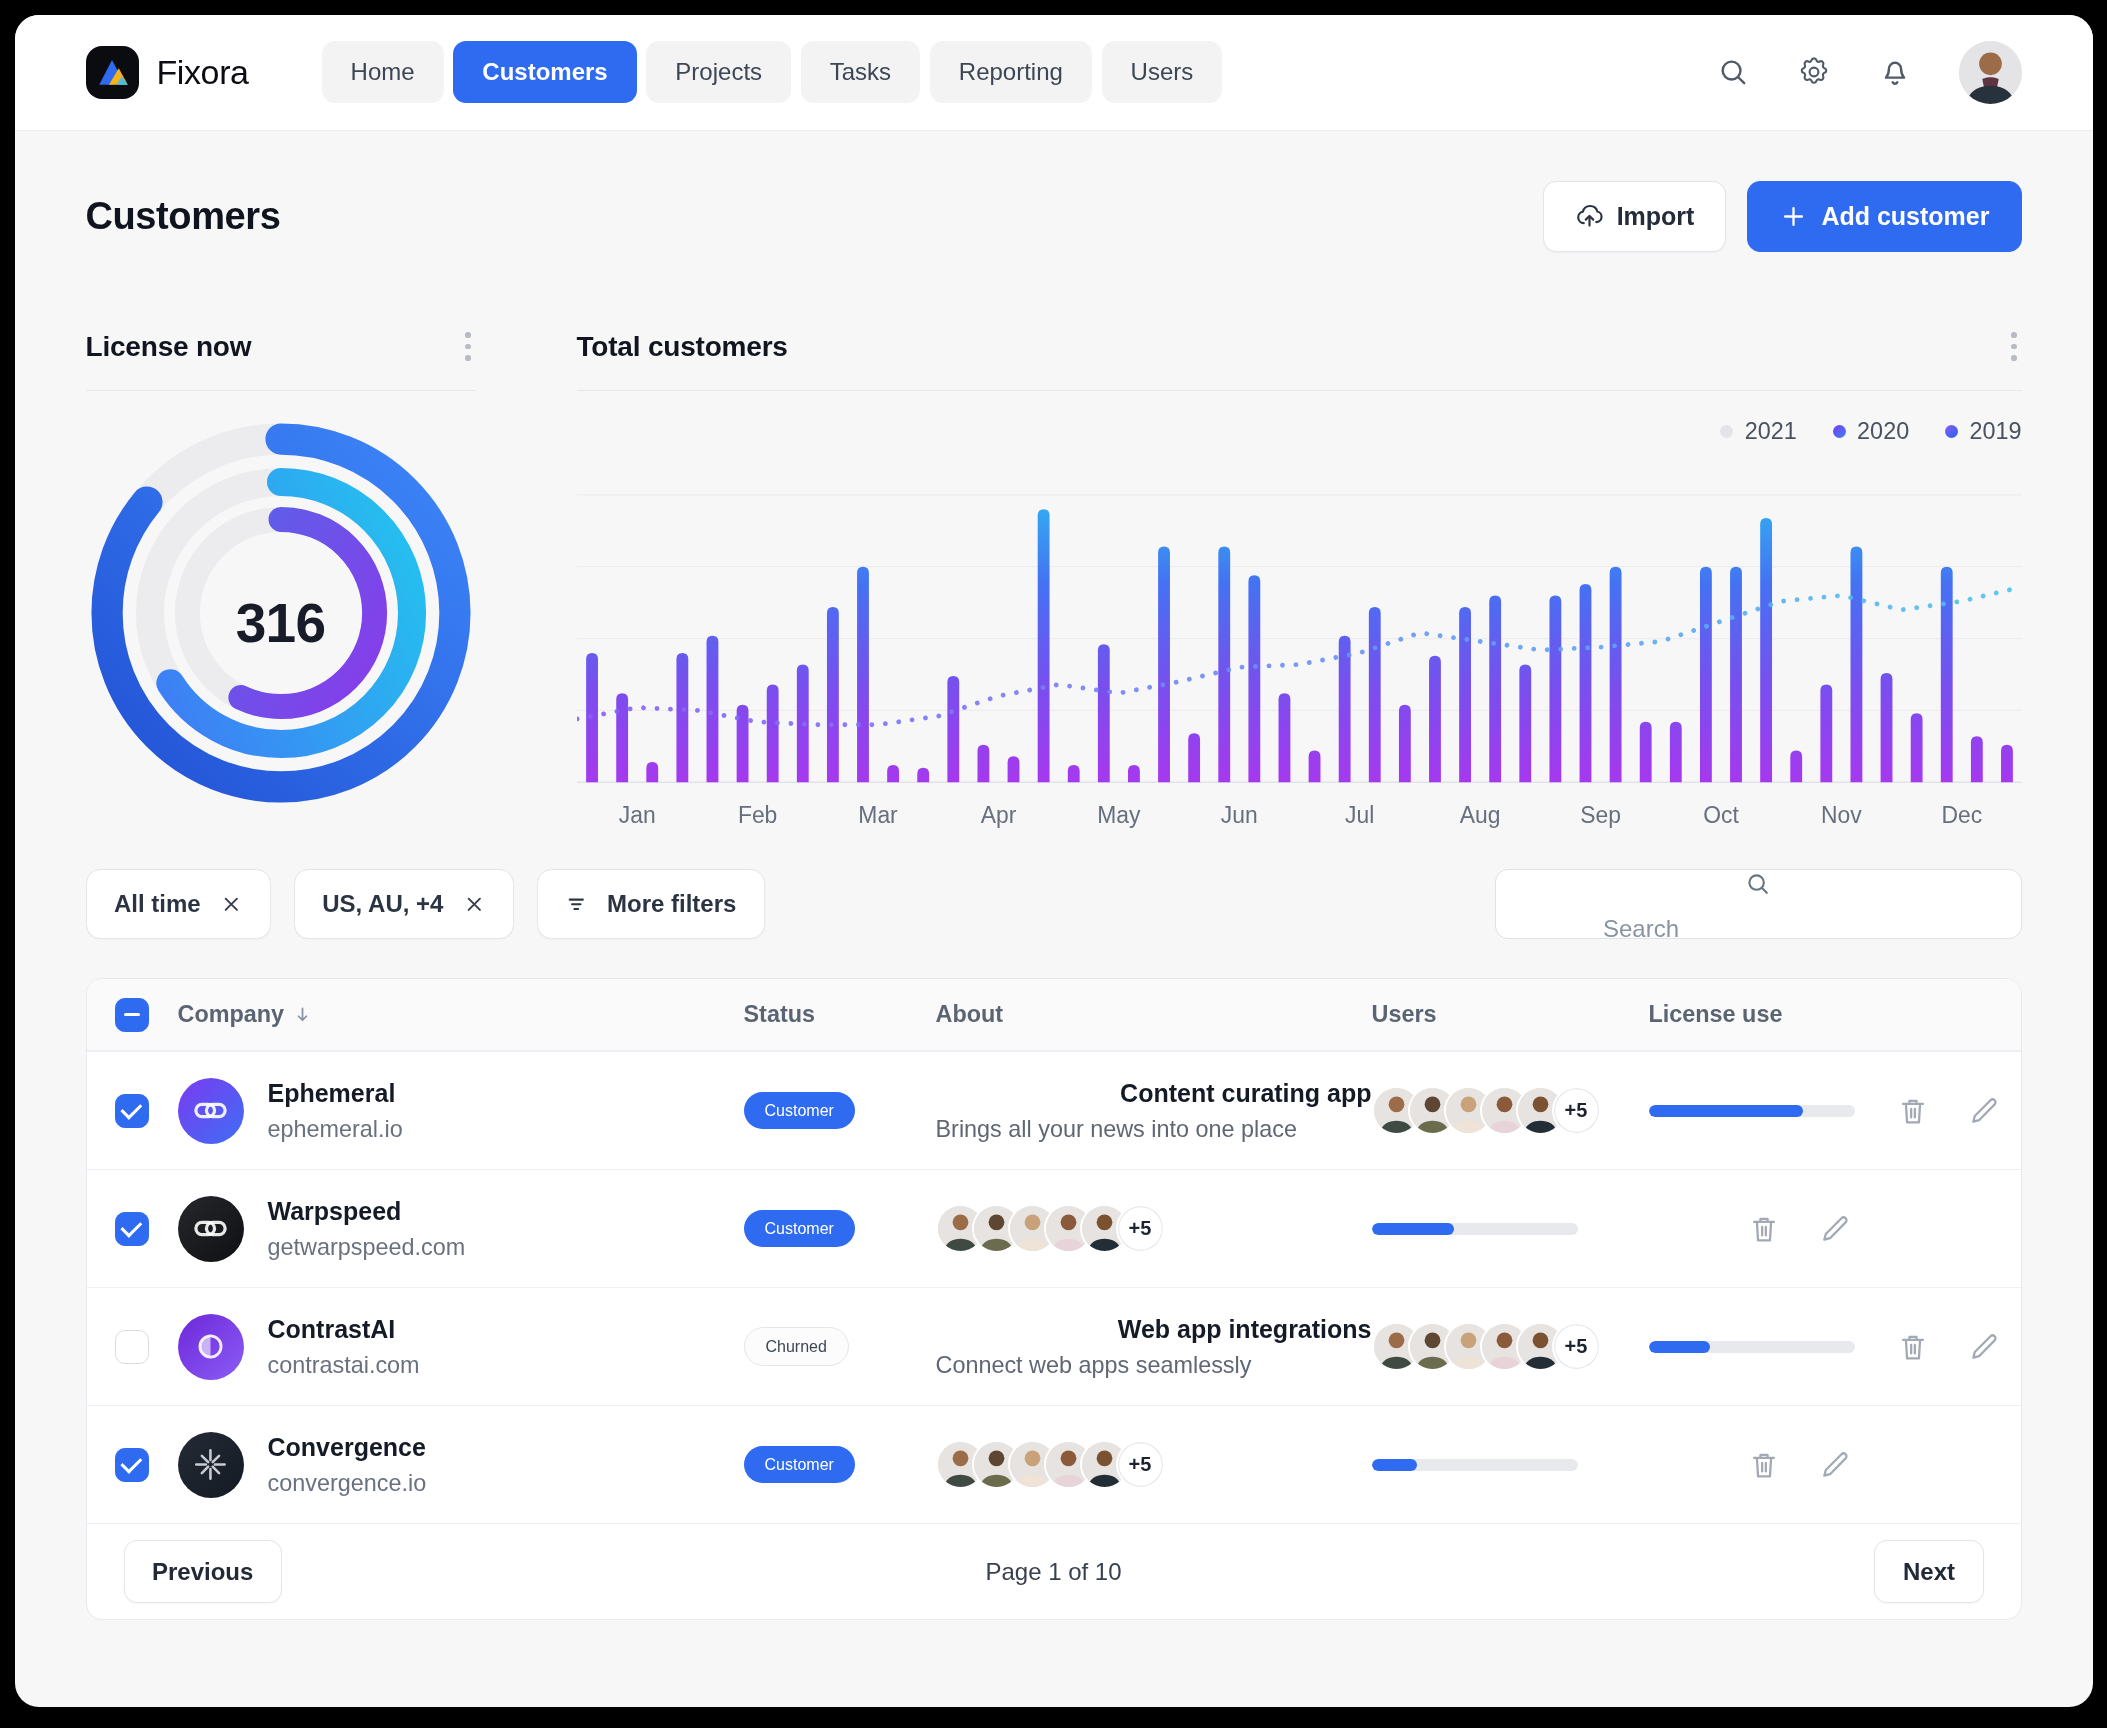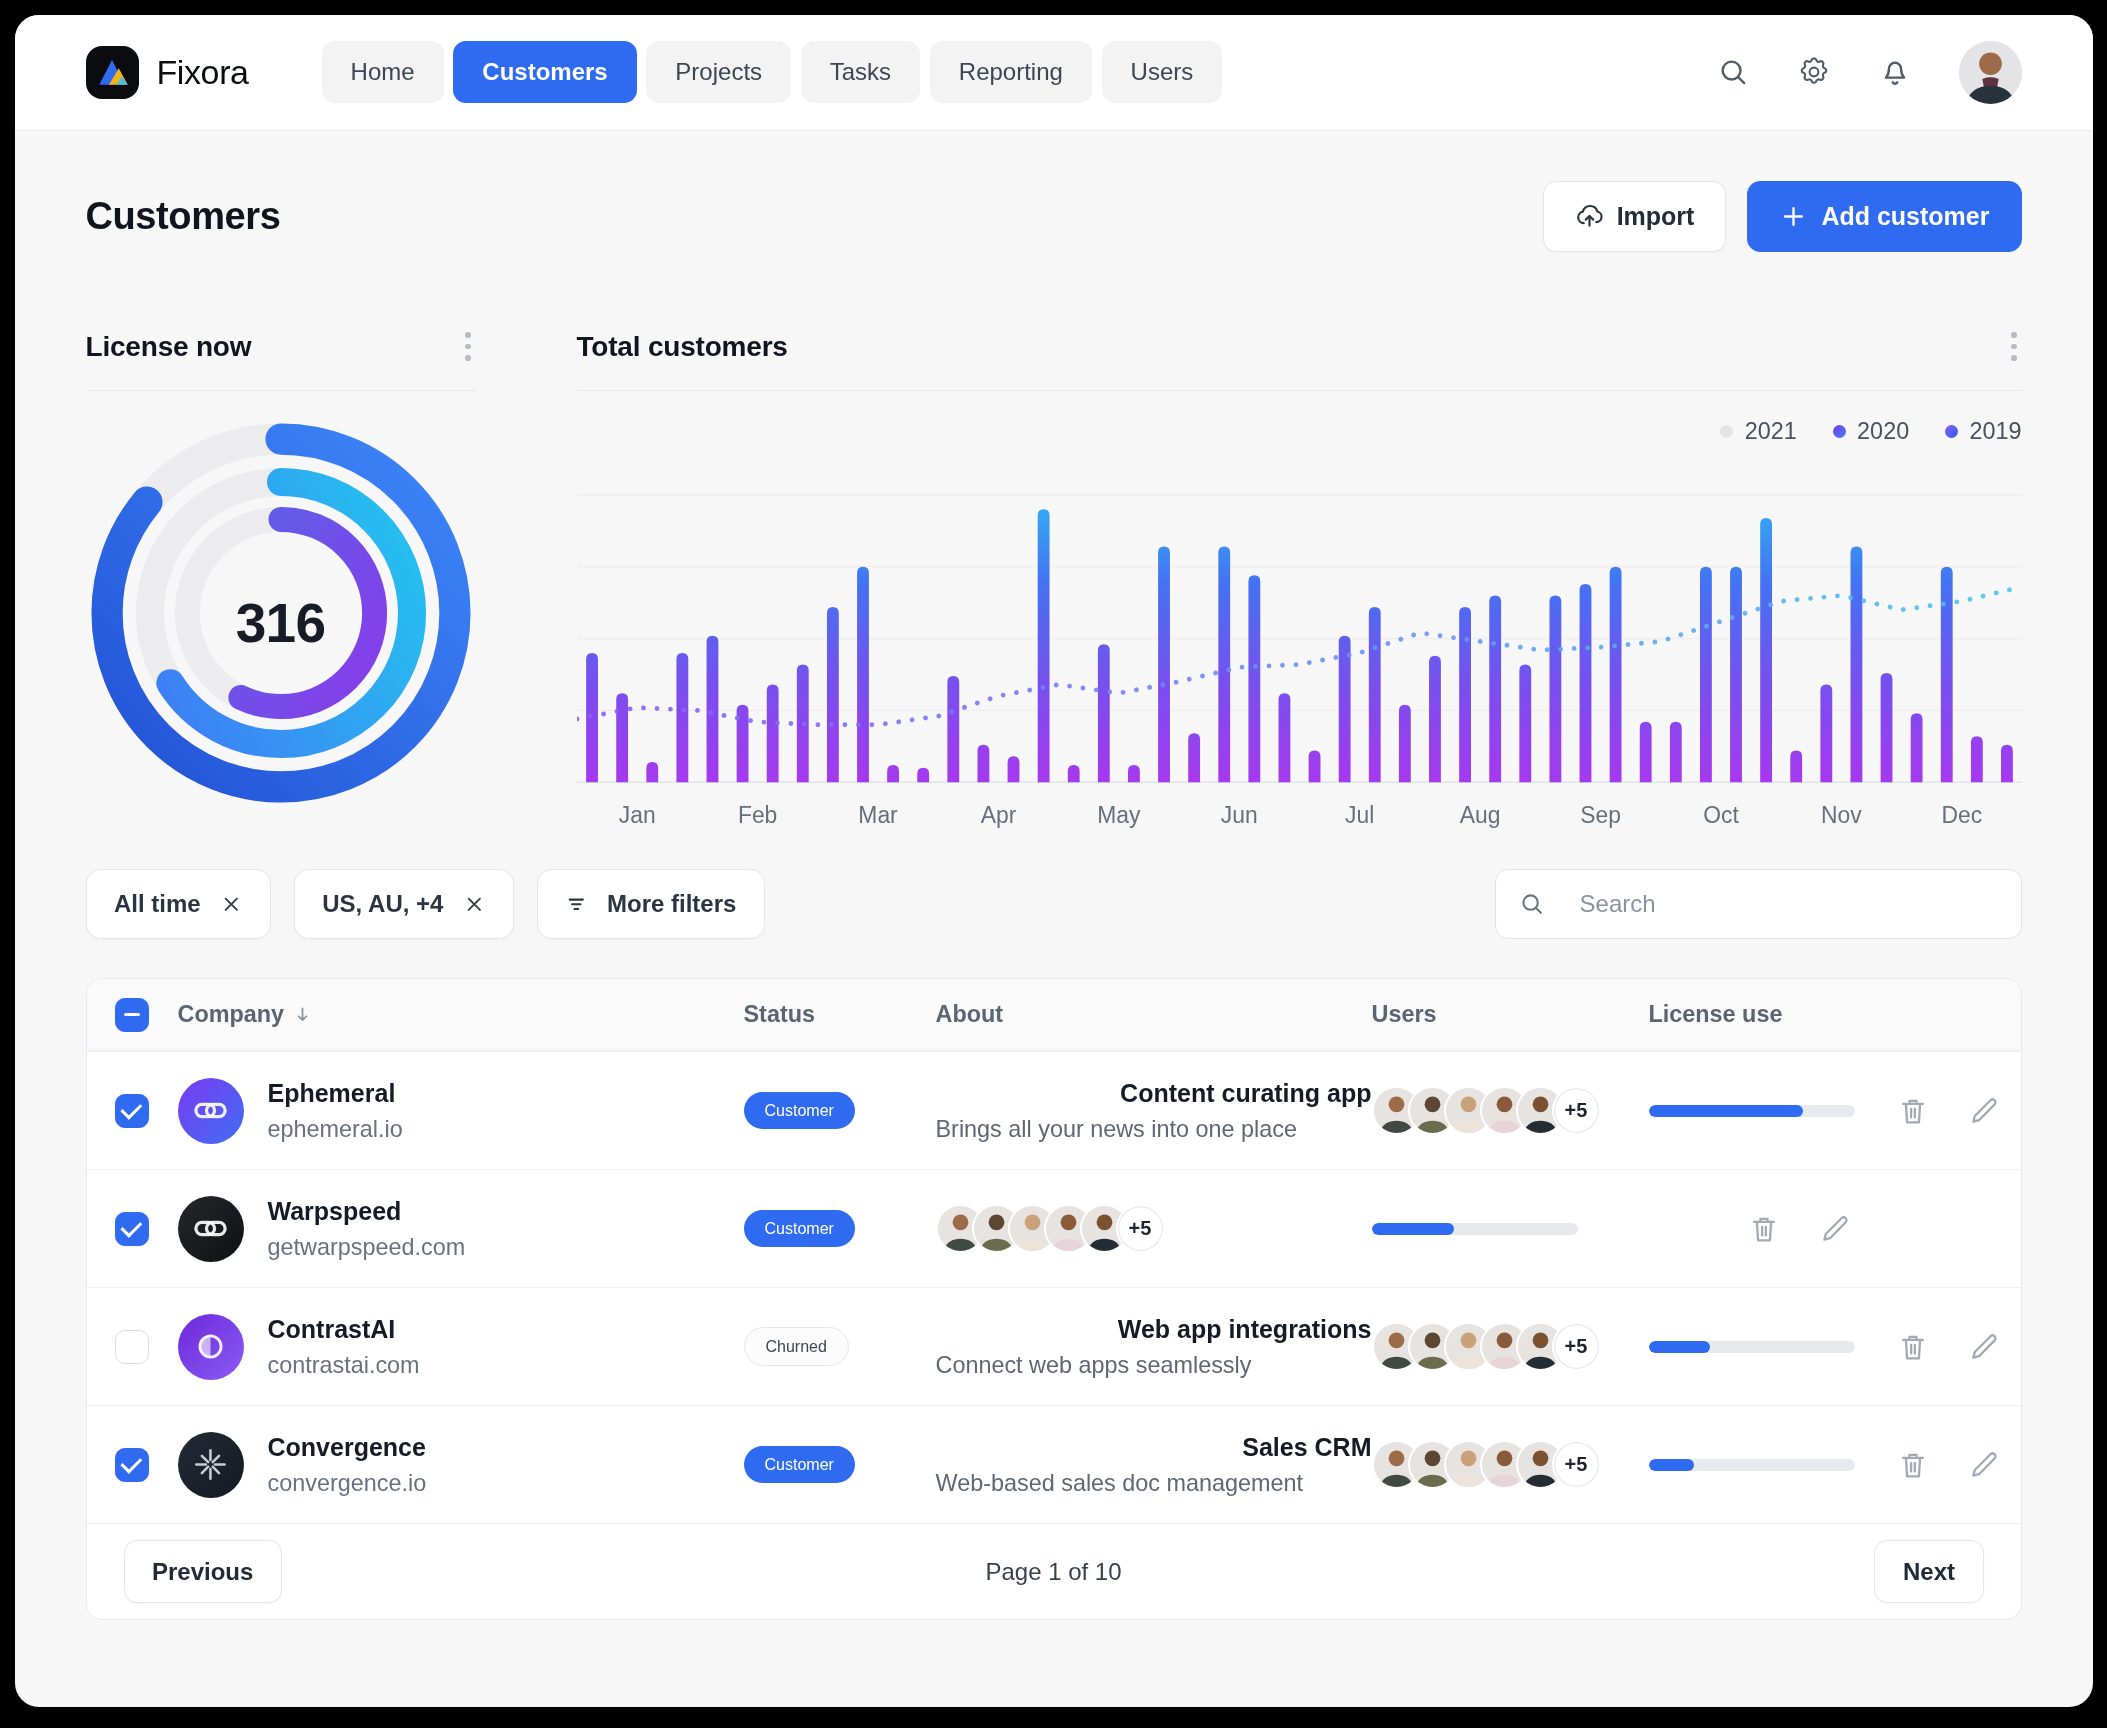--- a/index.html
+++ b/index.html
@@ -46,21 +46,21 @@
   .legend-dot{width:13px;height:13px;border-radius:50%;}
   .legend-label{font-size:23.4px;color:#4a5260;}
   .barchart{margin-top:6.5px;}
   .barchart svg{width:100%;height:382px;display:block;}
   
   .filter-row{margin-top:31px;display:flex;align-items:center;gap:22.6px;}
   .chip{display:flex;align-items:center;gap:19.4px;height:70px;padding:0 27.5px;background:#fff;border:1.2px solid #e4e6ea;
     border-radius:14.5px;font-family:inherit;font-size:24px;font-weight:600;color:#2b3442;cursor:pointer;box-shadow:0 0.8px 1.6px rgba(16,24,40,.03);}
   .chip svg{width:22.6px;height:22.6px;}
   .search-box{margin-left:auto;width:527px;height:70px;background:#fff;border:1.2px solid #dfe2e7;border-radius:13px;
-    display:flex;align-items:center;padding:0 22.6px;gap:32px;box-sizing:border-box;}
+    display:flex;align-items:center;padding:0 22.6px;gap:16px;box-sizing:border-box;flex-direction:column;}
   .search-box svg{width:27.5px;height:27.5px;color:#6a7381;flex:none;}
   .search-box input{border:none;outline:none;font-family:inherit;font-size:24px;color:#2b3442;flex:1;background:transparent;}
   .search-box input::placeholder{color:#8a93a2;}
   
   .table-card{margin-top:39px;background:#fff;border:1.2px solid #e7e9ee;border-radius:16px;overflow:hidden;}
   .tgrid{display:grid;grid-template-columns:91px 566px 192px 436px 277px 247px 1fr;align-items:center;}
   .thead{height:71px;background:#fafafb;border-bottom:1.2px solid #eceef2;}
   .th{font-size:23.4px;font-weight:600;color:#5b6472;display:flex;align-items:center;gap:8px;}
   .th svg{width:21px;height:21px;color:#8a93a1;}
   .c-check{display:flex;justify-content:center;}
@@ -613,24 +613,20 @@
               <svg viewBox="0 0 48 48" fill="none" stroke="#c9ccd2" stroke-width="3.4" stroke-linecap="round">
                 <path d="M24 5v13M24 30v13M12.5 12.5 21 21M35.5 12.5 27 21M12.5 35.5 21 27M35.5 35.5 27 27M5 24h13M30 24h13" transform="scale(0.92) translate(2,2)"></path>
               </svg>
             </span>
             <div>
               <div class="cname">Convergence</div>
               <div class="cdomain">convergence.io</div>
             </div>
           </div>
           <div><span class="badge primary">Customer</span></div>
-          <div>
-            <div class="atitle">Sales CRM</div>
-            <div class="asub">Web-based sales doc management</div>
-          </div>
           <div class="avatars">
             <span class="avatar">
               <svg viewBox="0 0 40 40">
                 <rect width="40" height="40" fill="#e6e3e0"></rect>
                 <circle cx="20" cy="14.5" r="7" fill="#9c6b47"></circle>
                 <path d="M5 40c1.6-8 8.3-11 15-11s13.4 3 15 11Z" fill="#3e4a42"></path>
               </svg>
             </span>
             <span class="avatar">
               <svg viewBox="0 0 40 40">

